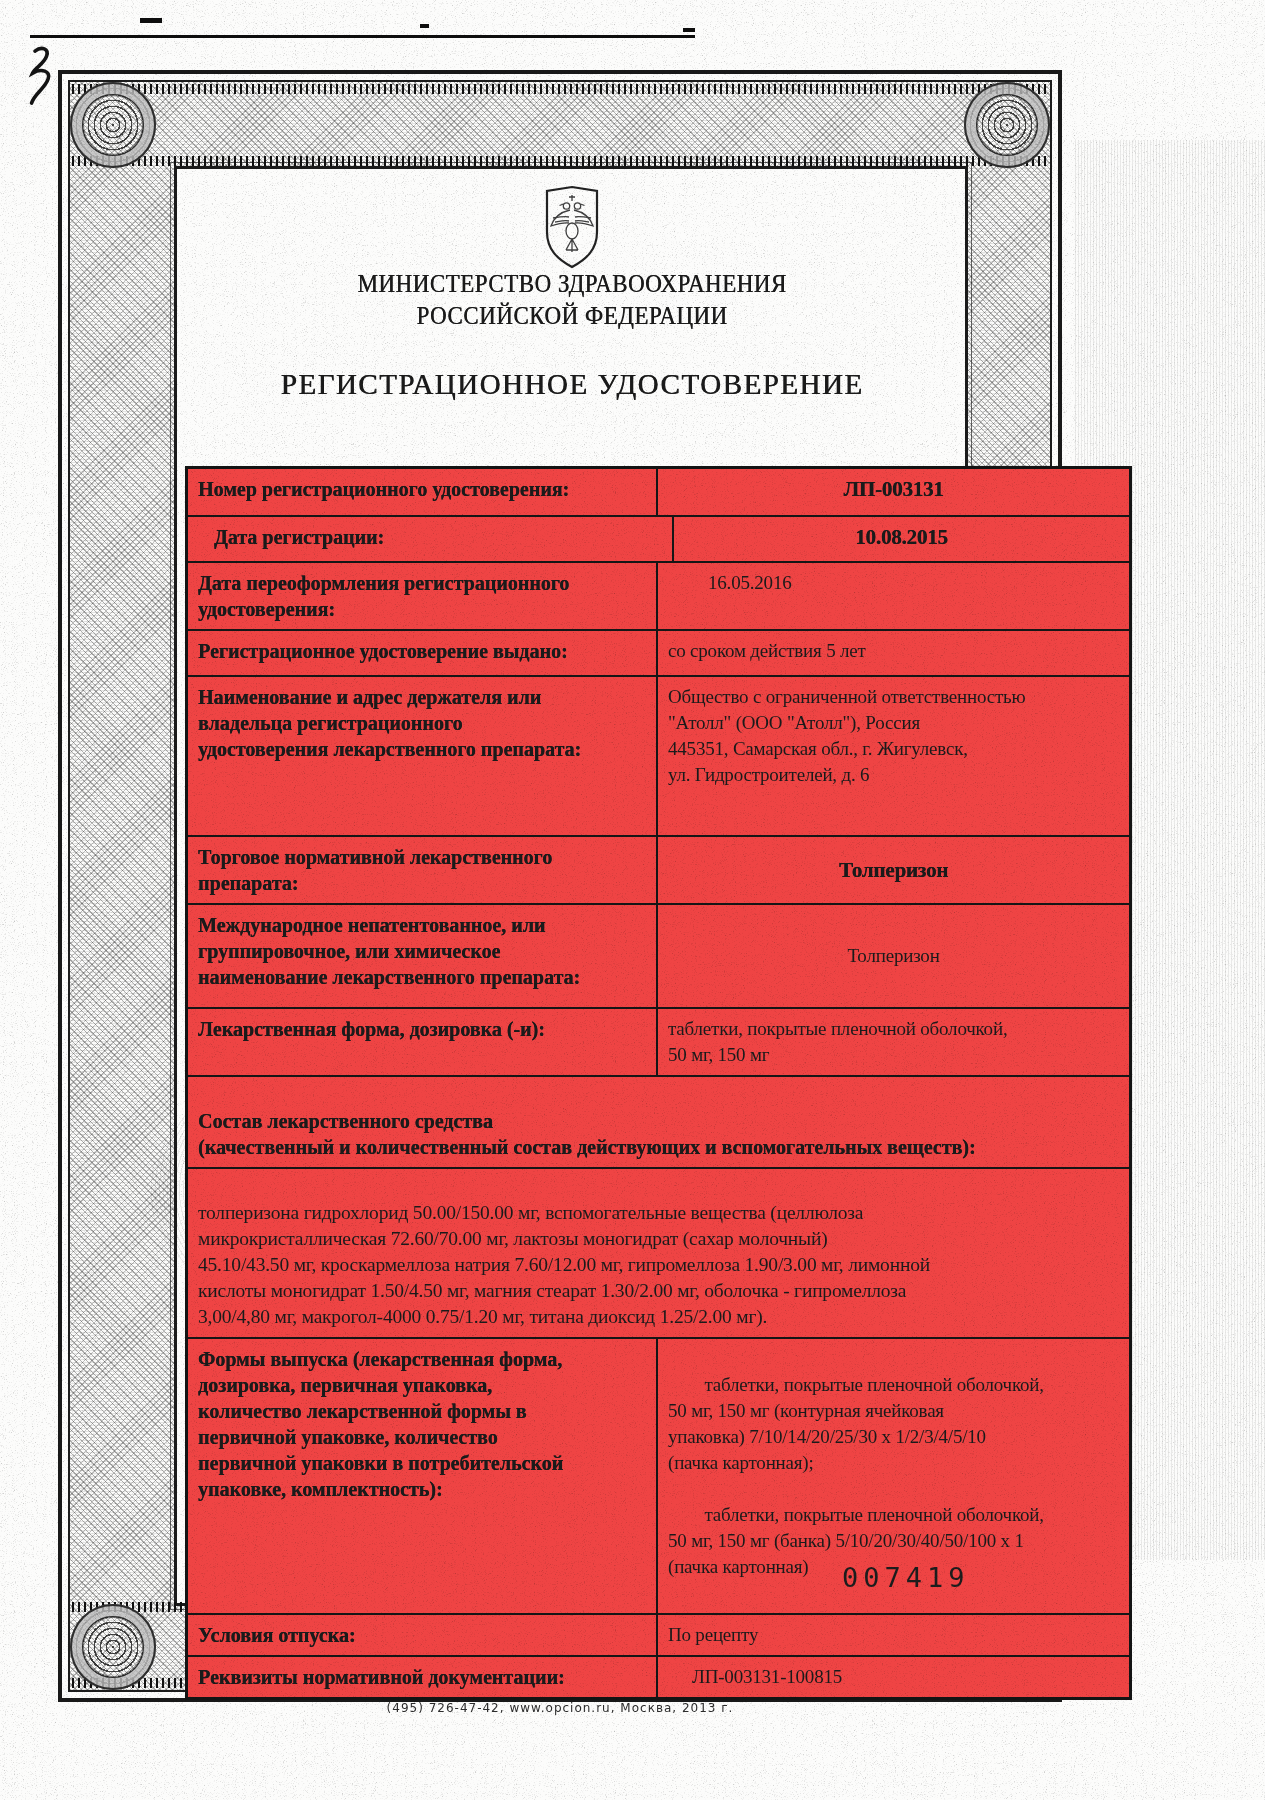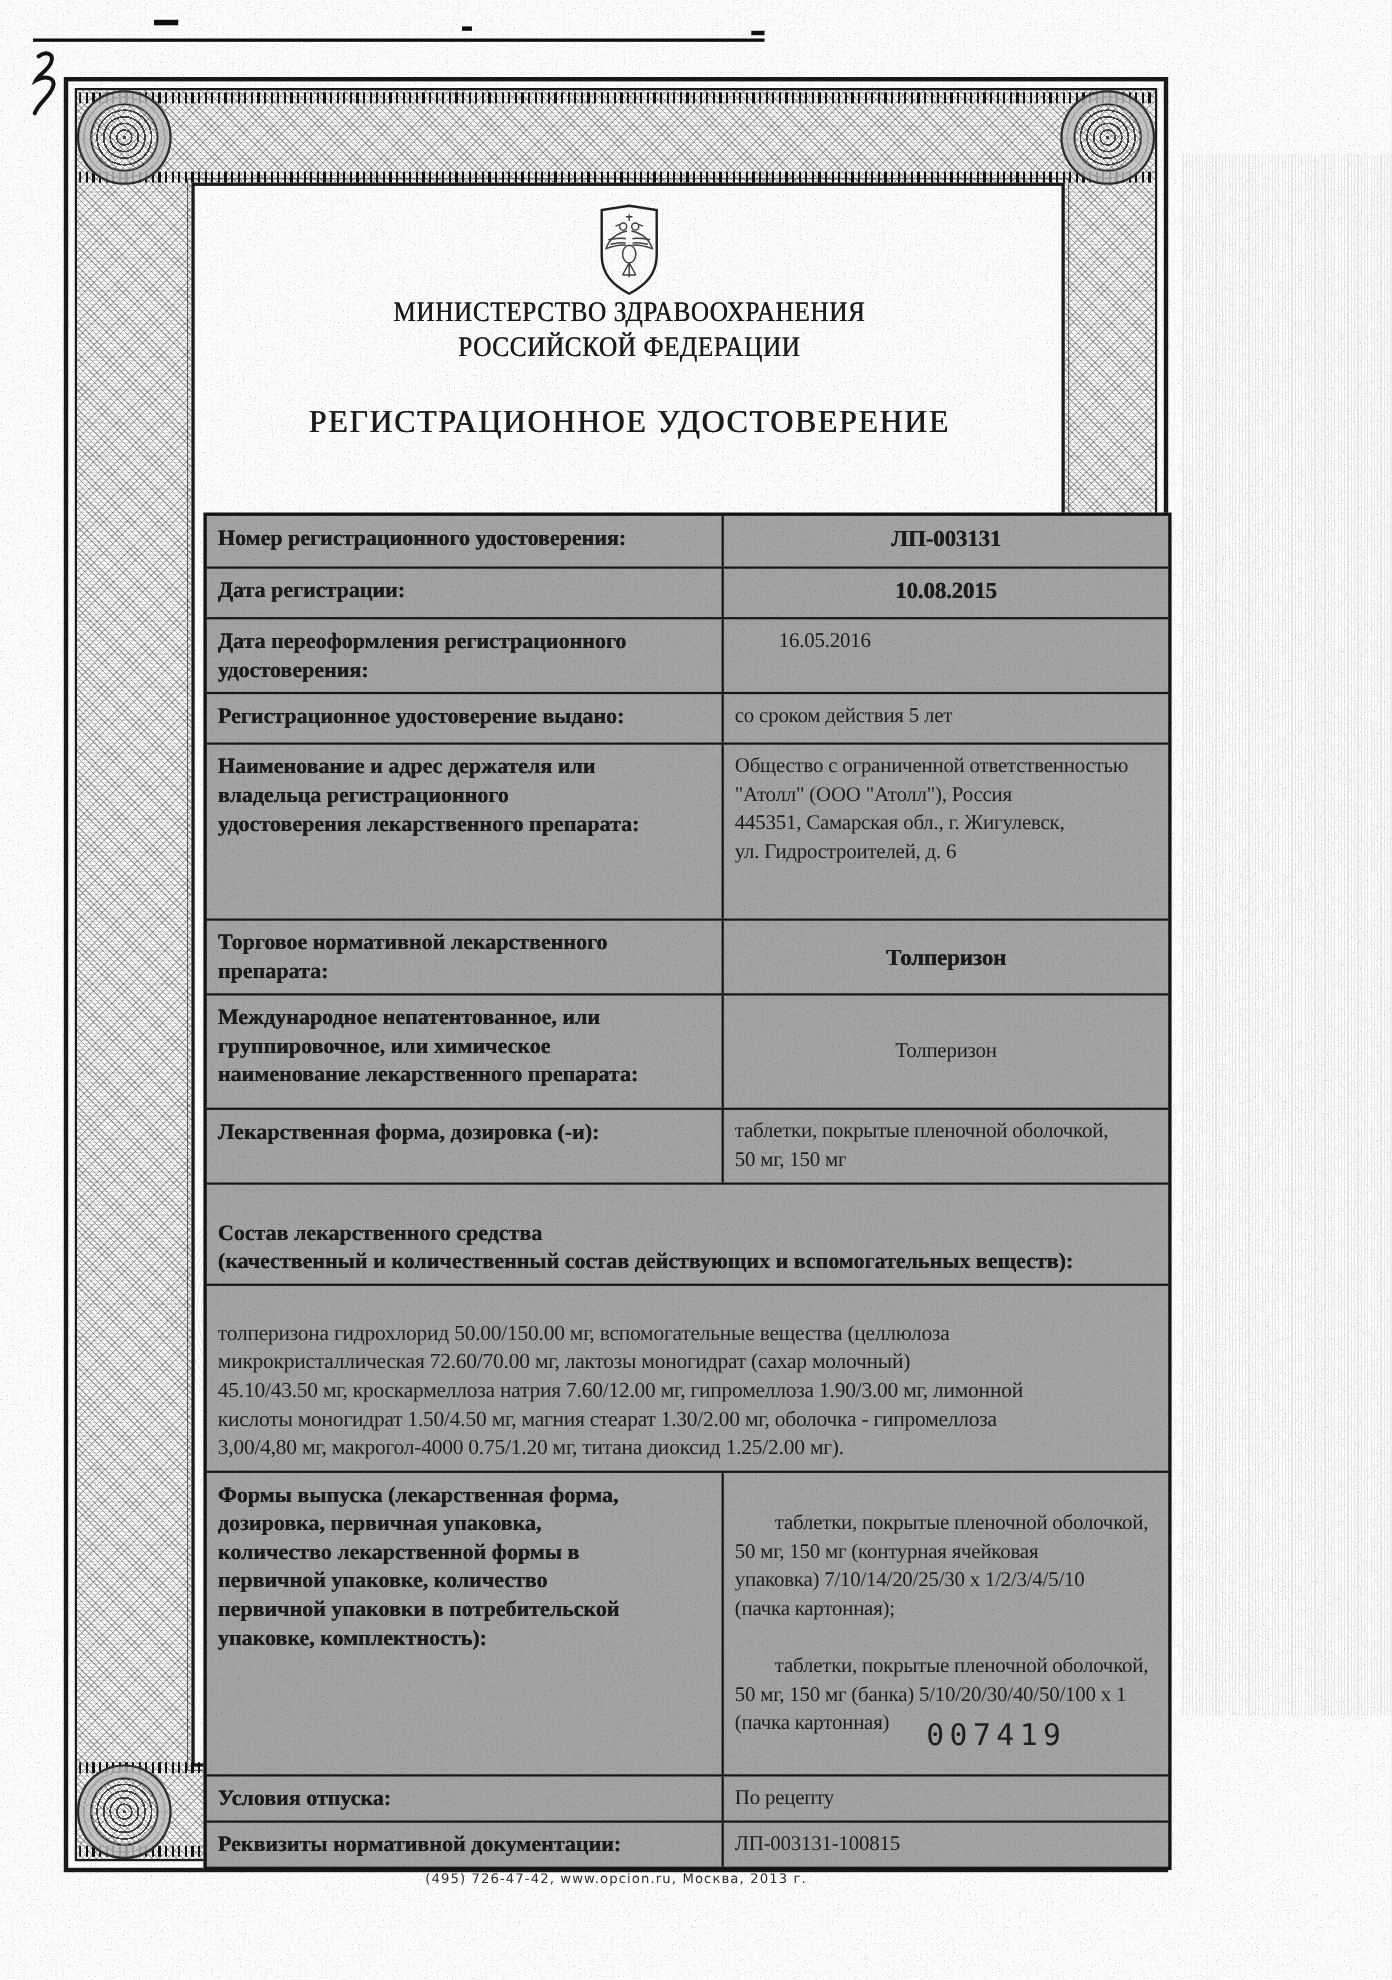--- a/index.html
+++ b/index.html
@@ -41,35 +41,35 @@
   .ros-tl{left:8px;  top:8px;}  .ros-tr{right:8px;  top:8px;}
   .ros-bl{left:8px;  bottom:8px;} .ros-br{right:8px; bottom:8px;}
   
   .head-wrap{position:absolute; left:174px; width:796px; z-index:3; text-align:center;}
   .emblem{position:absolute; left:543px; top:184px; z-index:3;}
   .ministry{top:272px; font-size:23px; line-height:28px; letter-spacing:.5px;
     transform:scaleY(1.12); text-shadow:.4px 0 0 #1b1b1b;}
   .cert-title{top:368px; font-size:29px; letter-spacing:1.5px; text-shadow:.6px 0 0 #1b1b1b;}
   .cert-subtitle{top:420px; font-size:22px; letter-spacing:.4px; text-shadow:.3px 0 0 #1b1b1b;}
   
-  .cert-table{position:absolute; left:185px; top:466px; width:880px; z-index:3;
-    border:3px solid #141414; background:#a3a3a3; box-sizing:border-box;}
+  .cert-table{position:absolute; left:185px; top:466px; width:947px; z-index:3;
+    border:3px solid #141414; background:#ef4444; box-sizing:border-box;}
   .row{display:flex; border-bottom:2px solid #161616;}
-  .row:last-child{border-bottom:none;}
+  .row:last-child{border-bottom:none;gap:24px;}
   .cell{padding:7px 10px; box-sizing:border-box; font-size:20px; line-height:26px;
     white-space:pre; overflow:visible;}
   .lbl{width:470px; border-right:2px solid #161616; font-weight:bold; flex:none;
     text-shadow:.3px 0 0 #1b1b1b;}
   .val{flex:1; font-size:19px; letter-spacing:-.2px;}
   .v-center{text-align:center;}
   .v-bold{font-weight:bold; font-size:21px; text-shadow:.3px 0 0 #1b1b1b;}
   .full{width:100%; white-space:pre-line;margin-top:24px;}
   .sect{font-weight:bold; text-shadow:.3px 0 0 #1b1b1b;}
   .comp{white-space:pre; font-size:19.5px; letter-spacing:-.2px;border-radius:26px;}
-  .r0{min-height:46px;} .r1{min-height:44px;} .r2{min-height:66px;gap:40px;} .r3{min-height:44px;}
+  .r0{min-height:46px;} .r1{min-height:44px;padding-left:16px;} .r2{min-height:66px;gap:40px;} .r3{min-height:44px;}
   .r4{min-height:158px;} .r5{min-height:58px;} .r6{min-height:102px;} .r7{min-height:60px;}
   .r8{min-height:64px;} .r9{min-height:132px;} .r10{min-height:196px;}
   .r11{min-height:38px;} .r12{min-height:38px;}
   .r5 .val, .r6 .val{display:flex; align-items:center; justify-content:center;}
   
   .serial{position:absolute; left:842px; top:1562px; z-index:4;
     font-family:"DejaVu Sans Mono",monospace; font-size:27px; letter-spacing:5px;
     color:#1d1d1d; filter:blur(.3px);}
   .imprint{position:absolute; left:70px; top:1701px; width:980px; z-index:4;
     font-family:"DejaVu Sans",sans-serif; font-size:12px; color:#2c2c2c; text-align:center;

